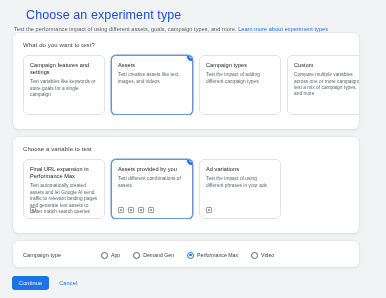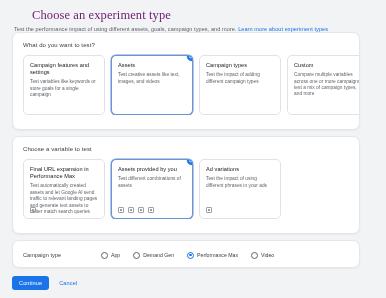--- a/index.html
+++ b/index.html
@@ -20,25 +20,24 @@
     height: 298px;
     box-sizing: border-box;
     padding: 8px 0 0 0;
   }
 
   
   .header { padding: 0 14px 0 14px; }
   .page-title {
     font-size: 12.5px;
     font-weight: 400;
-    color: #701a75;
+    color: #1d4ed8;
     letter-spacing: .1px;
-    margin: 0 0 3px 18px;
+    margin: 0 0 3px 12px;
     line-height: 14px;
-    font-family: Liberation Serif, serif;
   }
   .page-subtitle {
     font-size: 5.6px;
     color: #5f6368;
     line-height: 8px;
     margin: 0;
     letter-spacing: .05px;
   }
   .learn-link {
     color: #1a73e8;

